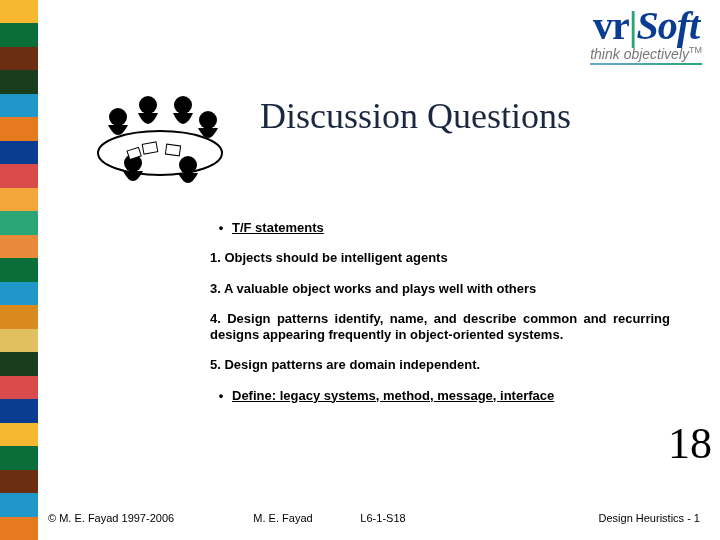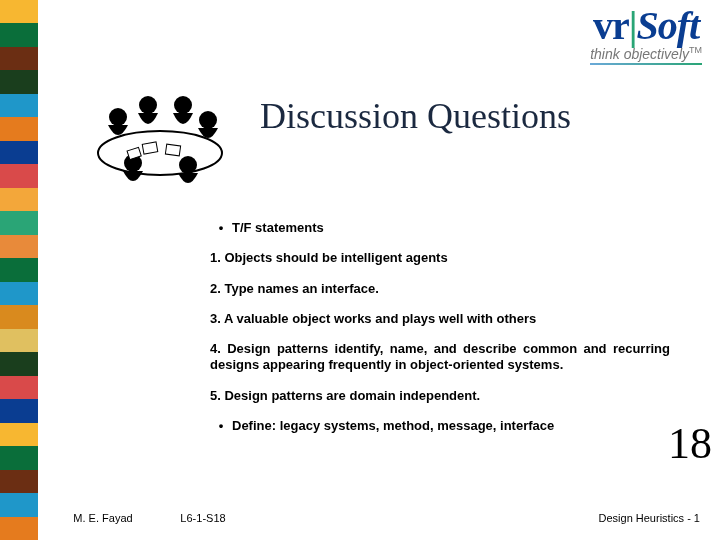--- a/index.html
+++ b/index.html
@@ -84,20 +84,21 @@
     margin-bottom: 14px;
   }
   .content .bullet-col {
     width: 22px;
     text-align: center;
     font-weight: bold;
   }
   .content .text-col {
     flex: 1;
     font-weight: bold;
+    text-decoration: underline;
   }
   .content .indent {
     font-weight: bold;
     margin-bottom: 14px;
   }
   .justify { text-align: justify; }
   .big-num {
     position: absolute;
     right: 8px;
     top: 418px;
@@ -187,29 +188,29 @@
 </div>
 
 <div class="title">Discussion Questions</div>
 
 <div class="content">
   <div class="row">
     <div class="bullet-col">•</div>
     <div class="text-col">T/F statements</div>
   </div>
   <div class="indent">1. Objects should be intelligent agents</div>
-  <div class="indent">2. Type names an interface.</div>
   <div class="indent">3. A valuable object works and plays well with others</div>
   <div class="indent justify">4. Design patterns identify, name, and describe common and recurring designs appearing frequently in object-oriented systems.</div>
   <div class="indent">5. Design patterns are domain independent.</div>
   <div class="row">
     <div class="bullet-col">•</div>
     <div class="text-col">Define: legacy systems, method, message, interface</div>
   </div>
 </div>
 
 <div class="big-num">18</div>
 
 <div class="footer">
+  <div class="c1">© M. E. Fayad 1997-2006</div>
   <div class="c3">M. E. Fayad</div>
   <div class="c4">L6-1-S18</div>
   <div class="c5">Design Heuristics - 1</div>
 </div>
 
 </body></html>

